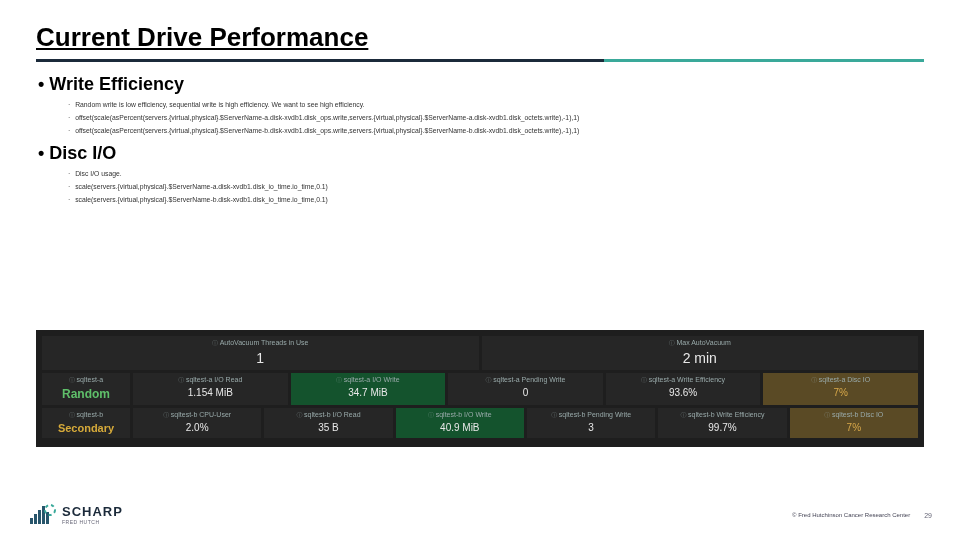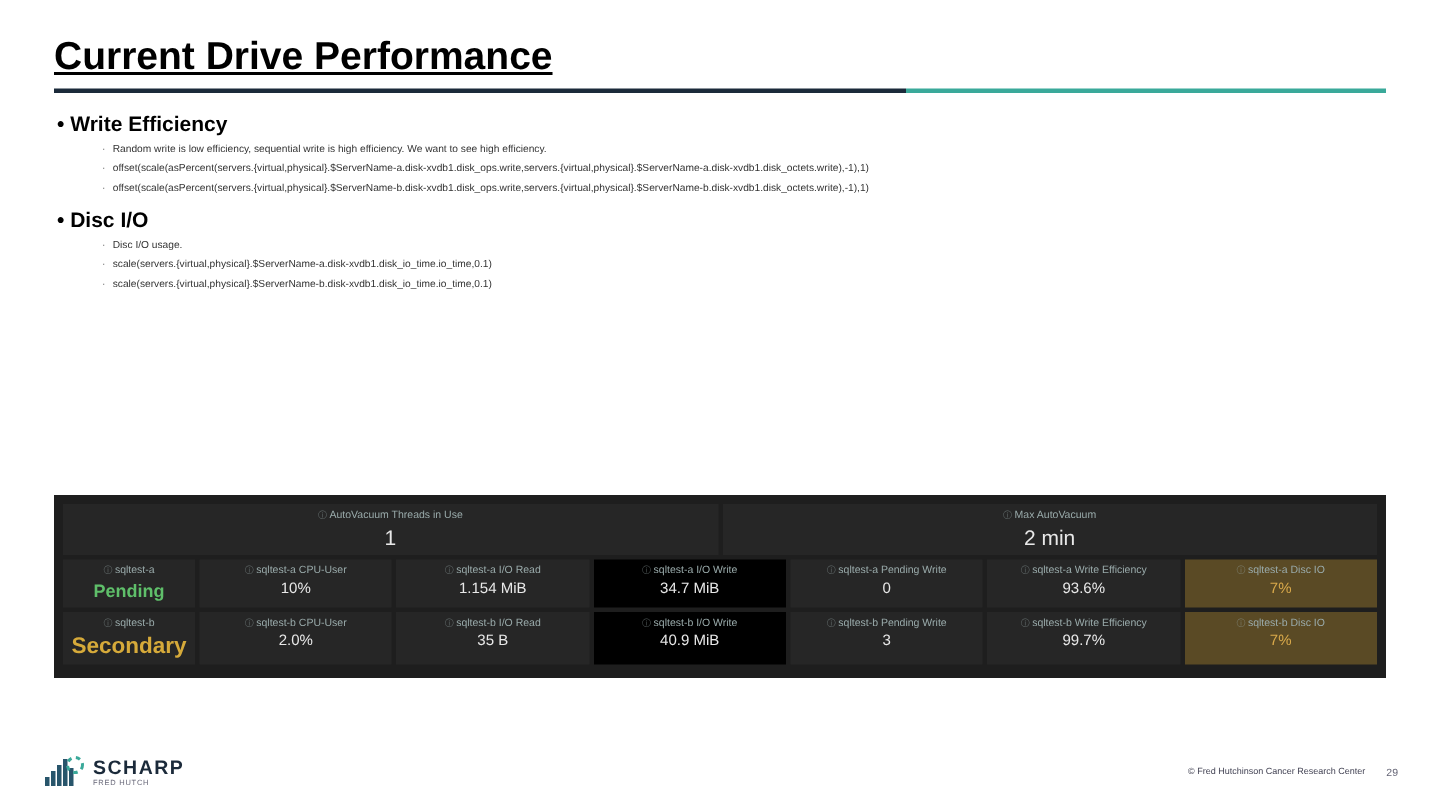--- a/index.html
+++ b/index.html
@@ -2,36 +2,36 @@
 <html><head>
 <meta charset="utf-8">
 <style>
 * { margin:0; padding:0; box-sizing:border-box; }
 body { width:960px; height:540px; background:#fff; font-family:Arial,Helvetica,sans-serif; position:relative; overflow:hidden; color:#000; }
 .slide { position:relative; width:100%; height:100%; padding:22px 36px 0 36px; }
 .title { font-size:26px; font-weight:bold; color:#000; margin-bottom:6px;text-decoration:underline; }
 .hr-wrap { height:3px; width:100%; display:flex; margin-bottom:12px; }
 .hr-dark { background:#1b2a3a; width:64%; height:100%; }
 .hr-teal { background:#3aa99a; width:36%; height:100%; }
-.lv1 { font-size:14px; font-weight:bold; color:#000; margin-left:2px; margin-bottom:6px; }
+.lv1 { font-size:18px; font-weight:bold; color:#000; margin-left:2px; margin-bottom:6px; }
 .lv1::before { content:"• "; color:#000; }
 .lv2 { font-size:6.8px; color:#333; margin-left:32px; margin-bottom:4px; line-height:1.3; }
 .lv2::before { content:"· "; color:#555; margin-right:3px; }
 .section-gap { height:4px; }
 
 .dash { position:absolute; left:36px; top:330px; width:888px; padding:6px; background:#1e1e1e; font-size:0; }
 .row { display:flex; gap:3px; margin-bottom:3px; }
 .panel { background:#262626; color:#d8d8d8; font-size:8px; text-align:center; padding:3px 4px 4px 4px; position:relative; flex:1; }
 .panel .ph { font-size:7px; color:#9aa; margin-bottom:2px; white-space:nowrap; overflow:hidden; }
 .panel .pv { font-size:10px; color:#e8e8e8; font-weight:500; }
 .row1 .panel .pv { font-size:14px; }
 .primary .pv { color:#5fbf6a; font-size:12px; font-weight:bold; }
-.secondary .pv { color:#d6aa3a; font-size:15px; font-weight:bold; }
+.secondary .pv { color:#d6aa3a; font-size:11px; font-weight:bold; }
 .warn .pv { color:#d9a94a; }
-.bg-red { background:#000000; }
+.bg-red { background:#14532d; }
 .bg-amber { background:#5a4a25; }
 .panel .ph::before { content:"ⓘ "; font-size:6px; opacity:.5; }
 .narrow { flex:0 0 88px; }
 
 .footer { position:absolute; bottom:8px; left:4px; width:100%; height:34px; display:flex; align-items:center; justify-content:space-between; padding:0 32px 0 24px; }
 .logo { display:flex; align-items:center; gap:6px; }
 .logo svg { display:block; }
 .logo-text { font-size:13px; font-weight:bold; letter-spacing:1px; color:#1b2a3a; line-height:1; }
 .logo-sub { font-size:5px; color:#667; letter-spacing:.5px; margin-top:1px; }
 .copy { font-size:6px; color:#445; }
@@ -65,25 +65,21 @@
           <div class="pv">1</div>
         </div>
       <div class="panel">
           <div class="ph">Max AutoVacuum</div>
           <div class="pv">2 min</div>
         </div>
     </div>
     <div class="row">
       <div class="panel narrow primary">
           <div class="ph">sqltest-a</div>
-          <div class="pv">Pending</div>
-        </div>
-      <div class="panel">
-          <div class="ph">sqltest-a CPU-User</div>
-          <div class="pv">10%</div>
+          <div class="pv">Random</div>
         </div>
       <div class="panel">
           <div class="ph">sqltest-a I/O Read</div>
           <div class="pv">1.154 MiB</div>
         </div>
       <div class="panel bg-red">
           <div class="ph">sqltest-a I/O Write</div>
           <div class="pv">34.7 MiB</div>
         </div>
       <div class="panel">

